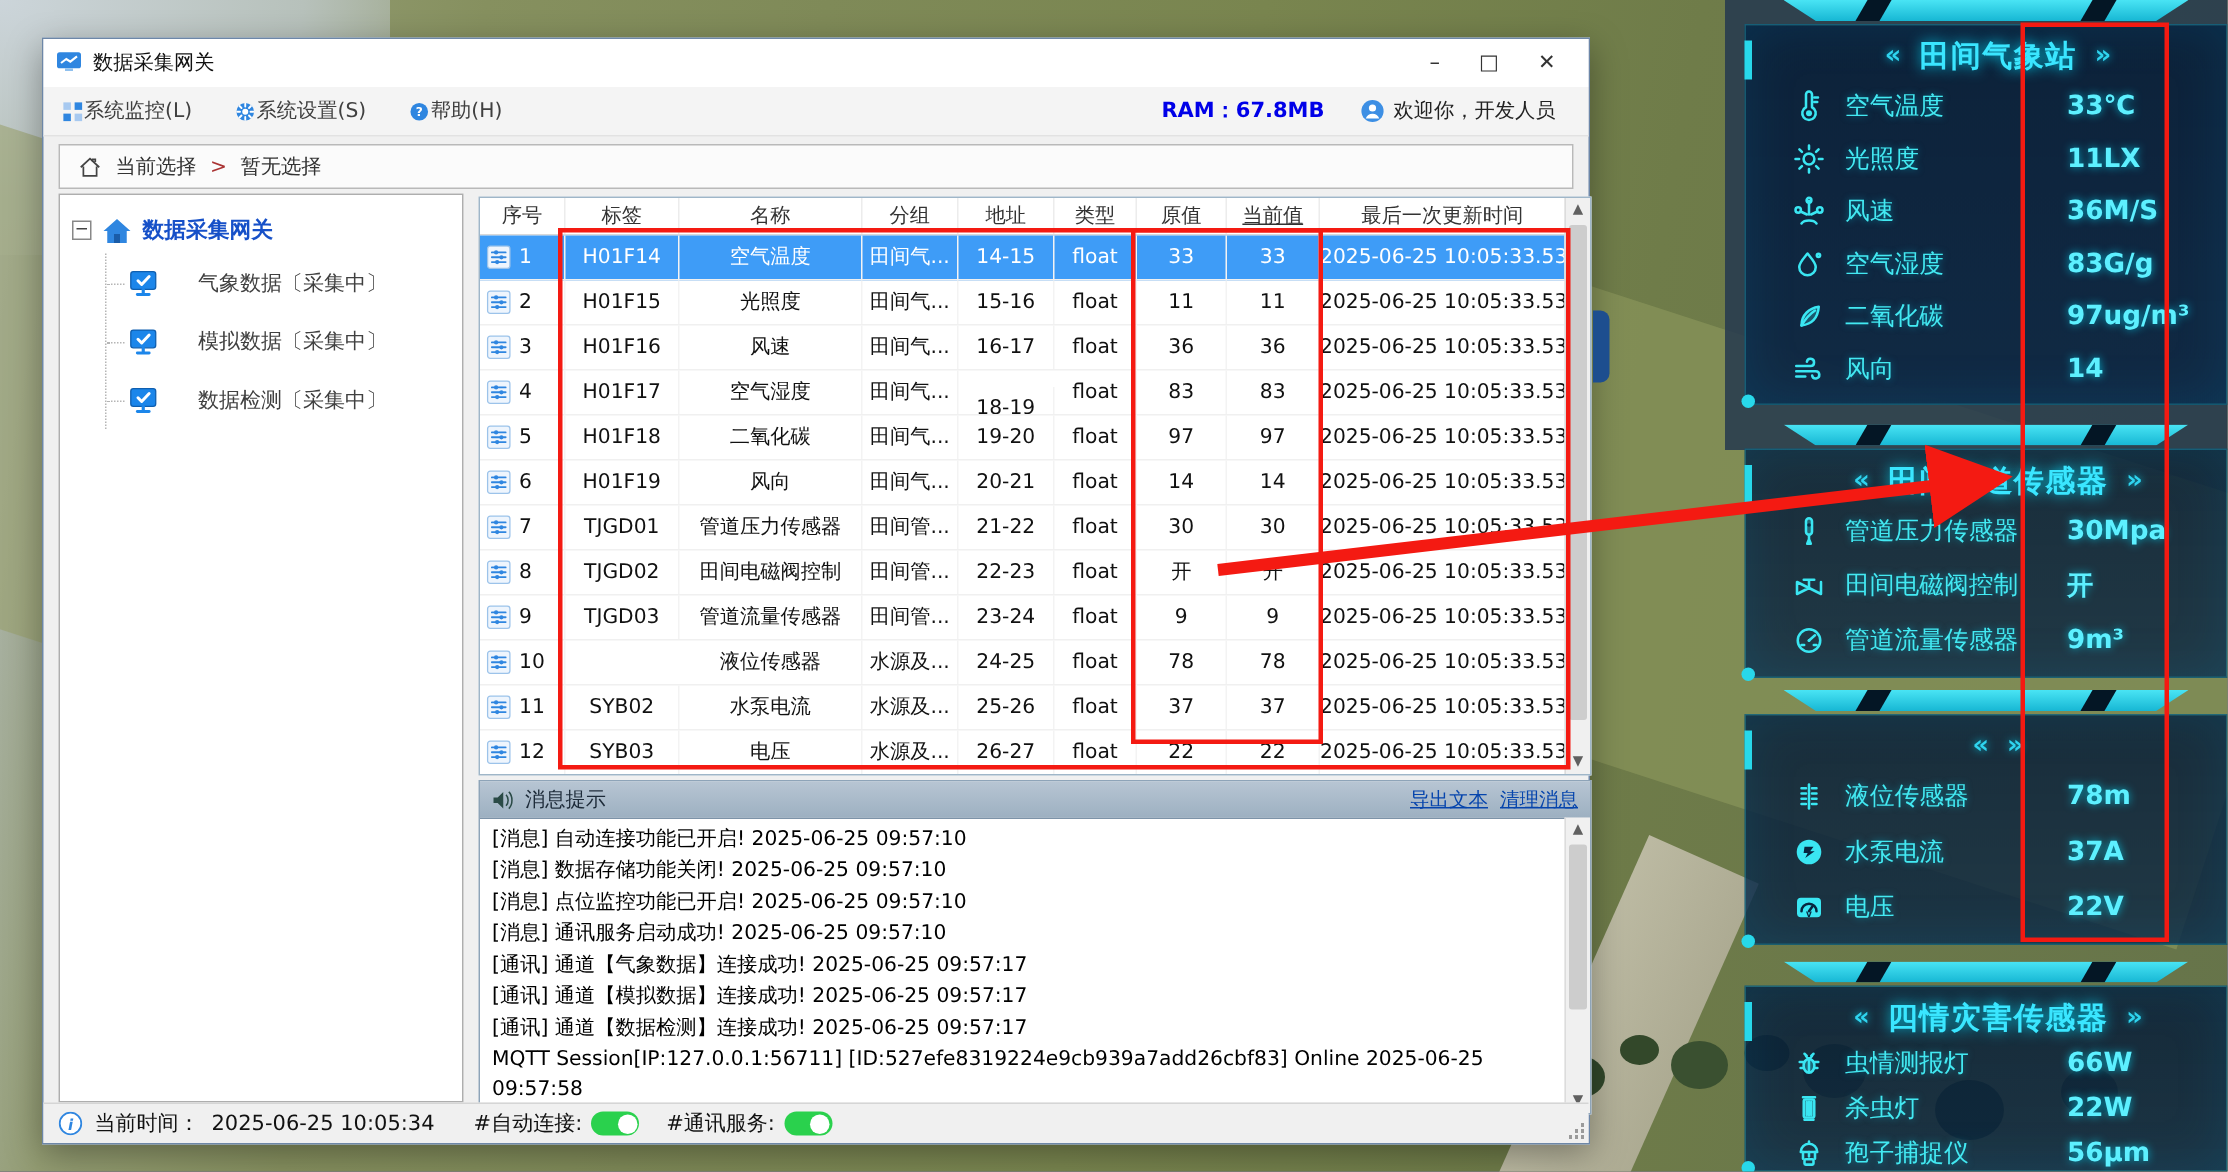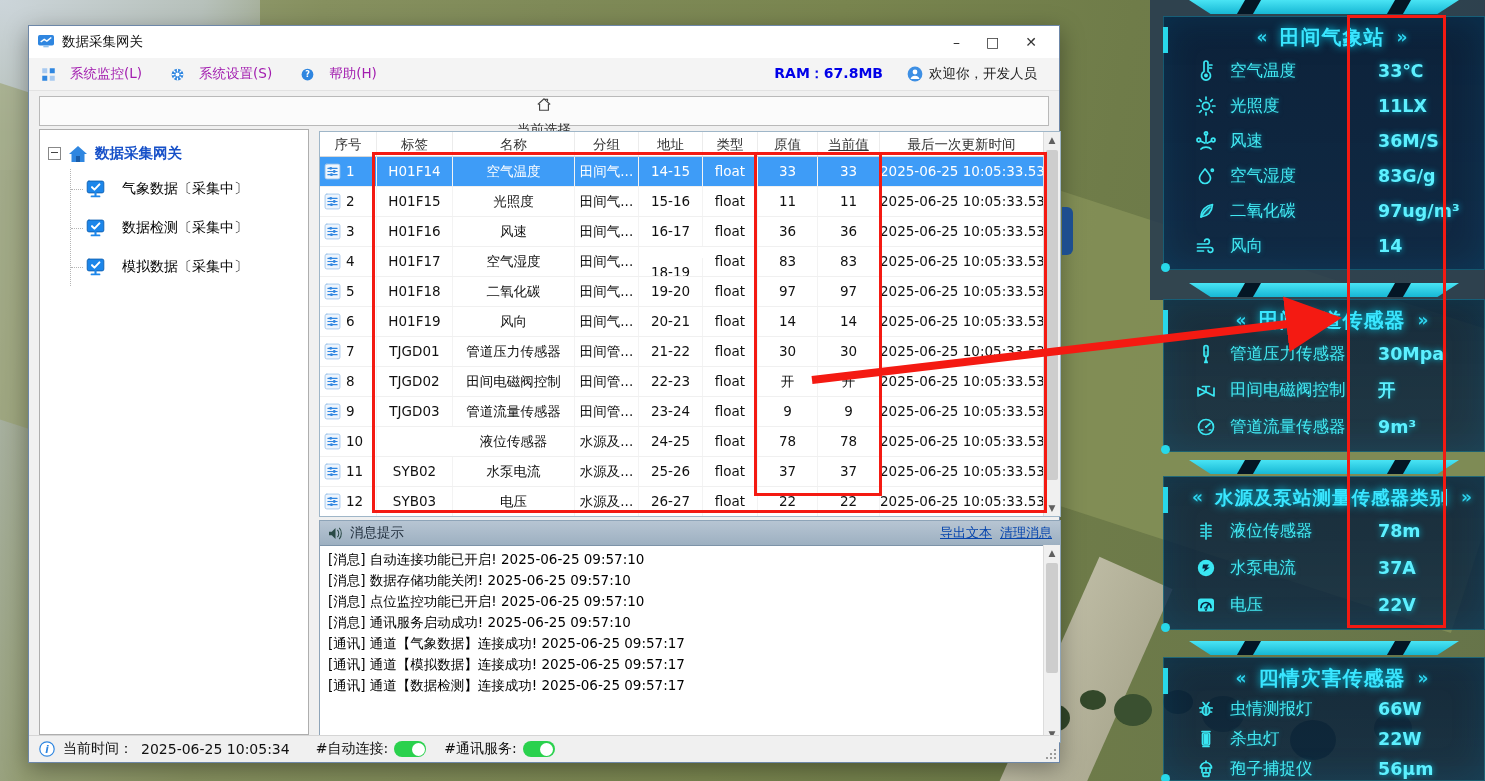--- a/index.html
+++ b/index.html
@@ -19,35 +19,35 @@
     -960px 30px 0 10px #3c512f,-880px 40px 0 6px #31472a,220px 40px 0 10px #2c4226,300px 28px 0 6px #364c2c;}
   
   .app-window{position:absolute;left:28px;top:25px;width:1032px;height:738px;background:#f0f0f0;
     border:1px solid #6d87a8;box-shadow:0 6px 22px rgba(0,0,0,.35);box-sizing:border-box;}
   .titlebar{position:absolute;left:0;top:0;right:0;height:32px;background:#ffffff;display:flex;align-items:center;padding:0 8px;box-sizing:border-box;}
   .titlebar .title{margin-left:7px;font-size:13.5px;color:#111;}
   .win-btns{margin-left:auto;display:flex;align-items:center;gap:26px;padding-right:14px;color:#333;font-size:14px;}
   .win-btn{cursor:default;line-height:1;}
   .menubar{position:absolute;left:0;top:32px;right:0;height:33px;background:#f4f4f4;border-bottom:1px solid #e2e2e2;
     display:flex;align-items:center;padding:0 12px;box-sizing:border-box;gap:28px;}
-  .menu-item{display:flex;align-items:center;gap:14px;font-size:13.5px;color:#a21caf;}
+  .menu-item{display:flex;align-items:center;gap:0;font-size:13.5px;color:#404040;}
   .menubar-right{margin-left:auto;display:flex;align-items:center;gap:24px;padding-right:10px;}
   .ram{font-weight:bold;color:#0000e8;font-size:14px;}
   .welcome{display:flex;align-items:center;gap:6px;font-size:13.5px;color:#222;}
   .crumbbar{position:absolute;left:10px;top:70px;width:1010px;height:30px;background:#fbfbfb;border:1px solid #b9b9b9;
-    display:flex;align-items:center;gap:9px;padding:0 12px;box-sizing:border-box;font-size:13.5px;color:#333;flex-direction:column;}
+    display:flex;align-items:center;gap:9px;padding:0 12px;box-sizing:border-box;font-size:13.5px;color:#333;}
   .crumb-sep{color:#a33;}
   
   .tree-panel{position:absolute;left:10px;top:103px;width:270px;height:606px;background:#fff;border:1px solid #aeaeae;box-sizing:border-box;padding:14px 8px;}
   .tree-root{display:flex;align-items:center;gap:7px;}
   .expander{width:11px;height:11px;border:1px solid #888;background:#fff;position:relative;flex:none;}
   .expander::after{content:"";position:absolute;left:2px;right:2px;top:4px;height:1px;background:#444;}
   .tree-root-label{color:#1650c8;font-weight:bold;font-size:14.5px;}
   .tree-children{margin:6px 0 0 22px;border-left:1px dotted #b5b5b5;}
-  .tree-child{display:flex;align-items:center;gap:16px;padding:9px 0 9px 14px;position:relative;font-size:14px;color:#000000;}
+  .tree-child{display:flex;align-items:center;gap:26px;padding:9px 0 9px 14px;position:relative;font-size:14px;color:#404040;}
   .tree-child::before{content:"";position:absolute;left:0;top:50%;width:12px;border-top:1px dotted #b5b5b5;}
   
   .data-table{position:absolute;left:290px;top:105px;width:742px;height:386px;background:#fff;border:1px solid #9fb6c8;box-sizing:border-box;overflow:hidden;}
   .tbl-inner{position:absolute;left:0;top:0;width:724px;height:100%;}
   .tbl-head{display:flex;height:24px;line-height:24px;border-bottom:1px solid #d8d8d8;background:#fff;font-size:13.5px;color:#333;}
   .tbl-head .cell{border-right:1px solid #ececec;}
   .cell{box-sizing:border-box;text-align:center;overflow:hidden;white-space:nowrap;}
   .tbl-row{display:flex;height:29px;line-height:29px;border-bottom:1px solid #f0f0f0;font-size:13.5px;color:#111;}
   .tbl-row .cell{border-right:1px solid #f3f3f3;}
   .tbl-row.sel{background:#3e9cf7;color:#fff;}
@@ -219,32 +219,32 @@
           </div>
           <div class="tree-child">
             <span class="ico">
               <svg viewBox="0 0 24 24" width="21" height="21" fill="none" stroke="#3ae6f2" stroke-width="1.7" stroke-linecap="round" stroke-linejoin="round">
                 <rect x="2.5" y="3.5" width="19" height="13.5" rx="2" fill="#1c86ea" stroke="#0f5fb0" stroke-width="1"></rect>
                 <path d="M8 10.5l2.8 2.8 5.7-6" stroke="#fff" stroke-width="2.3"></path>
                 <path d="M12 17v3.2" stroke="#1c86ea" stroke-width="2.4"></path>
                 <path d="M7.5 21h9" stroke="#1c86ea" stroke-width="2.2"></path>
               </svg>
             </span>
-            <span>数据检测〔采集中〕</span>
+            <span>模拟数据〔采集中〕</span>
           </div>
           <div class="tree-child">
             <span class="ico">
               <svg viewBox="0 0 24 24" width="21" height="21" fill="none" stroke="#3ae6f2" stroke-width="1.7" stroke-linecap="round" stroke-linejoin="round">
                 <rect x="2.5" y="3.5" width="19" height="13.5" rx="2" fill="#1c86ea" stroke="#0f5fb0" stroke-width="1"></rect>
                 <path d="M8 10.5l2.8 2.8 5.7-6" stroke="#fff" stroke-width="2.3"></path>
                 <path d="M12 17v3.2" stroke="#1c86ea" stroke-width="2.4"></path>
                 <path d="M7.5 21h9" stroke="#1c86ea" stroke-width="2.2"></path>
               </svg>
             </span>
-            <span>模拟数据〔采集中〕</span>
+            <span>数据检测〔采集中〕</span>
           </div>
         </div>
     </div>
 
     <div class="data-table">
       <div class="tbl-inner">
         <div class="tbl-head" id="tbl-head">
             <div class="cell" style="width: 57px;">序号</div>
             <div class="cell" style="width: 76px;">标签</div>
             <div class="cell" style="width: 122px;">名称</div>
@@ -568,20 +568,21 @@
         </span>
       </div>
       <div class="msg-body" id="msg-body">
           <p>[消息] 自动连接功能已开启!  2025-06-25 09:57:10</p>
           <p>[消息] 数据存储功能关闭!  2025-06-25 09:57:10</p>
           <p>[消息] 点位监控功能已开启!  2025-06-25 09:57:10</p>
           <p>[消息] 通讯服务启动成功!   2025-06-25 09:57:10</p>
           <p>[通讯] 通道【气象数据】连接成功!   2025-06-25 09:57:17</p>
           <p>[通讯] 通道【模拟数据】连接成功!   2025-06-25 09:57:17</p>
           <p>[通讯] 通道【数据检测】连接成功!   2025-06-25 09:57:17</p>
+          <p>MQTT Session[IP:127.0.0.1:56711] [ID:527efe8319224e9cb939a7add26cbf83] Online  2025-06-25 09:57:58</p>
         </div>
       <div class="msg-scroll">
         <div class="arr up" style="position:absolute;top:0;width:100%;text-align:center;font-size:9px;color:#606060;line-height:16px;">▲</div>
         <div style="position:absolute;left:2px;right:2px;top:18px;height:110px;background:#cdcdcd;border-radius:2px;"></div>
         <div class="arr dn" style="position:absolute;bottom:0;width:100%;text-align:center;font-size:9px;color:#606060;line-height:16px;">▼</div>
       </div>
     </div>
 
     <div class="statusbar">
       <span class="ico">
@@ -721,21 +722,20 @@
             </svg>
           </span>
           <span class="sensor-label">管道流量传感器</span>
           <span class="sensor-value">9m³</span>
         </div>
       </div>
       <div class="deco" style="top: 460px;"></div>
       <div class="panel" style="top: 476px; height: 154px;">
         <div class="panel-title-row">
           <span class="panel-nav">«</span>
-          <span class="panel-title" style="font-size: 18.5px;">水源及泵站测量传感器类别</span>
           <span class="panel-nav">»</span>
         </div>
         <div class="sensor-item">
           <span class="sensor-icon ico">
             <svg viewBox="0 0 24 24" width="24" height="24" fill="none" stroke="#3ae6f2" stroke-width="1.7" stroke-linecap="round" stroke-linejoin="round">
               <path d="M12 4v16"></path>
               <path d="M7 6.5h3M14 6.5h3M7 10h3M14 10h3M7 13.5h3M14 13.5h3M7 17h3M14 17h3"></path>
             </svg>
           </span>
           <span class="sensor-label">液位传感器</span>

